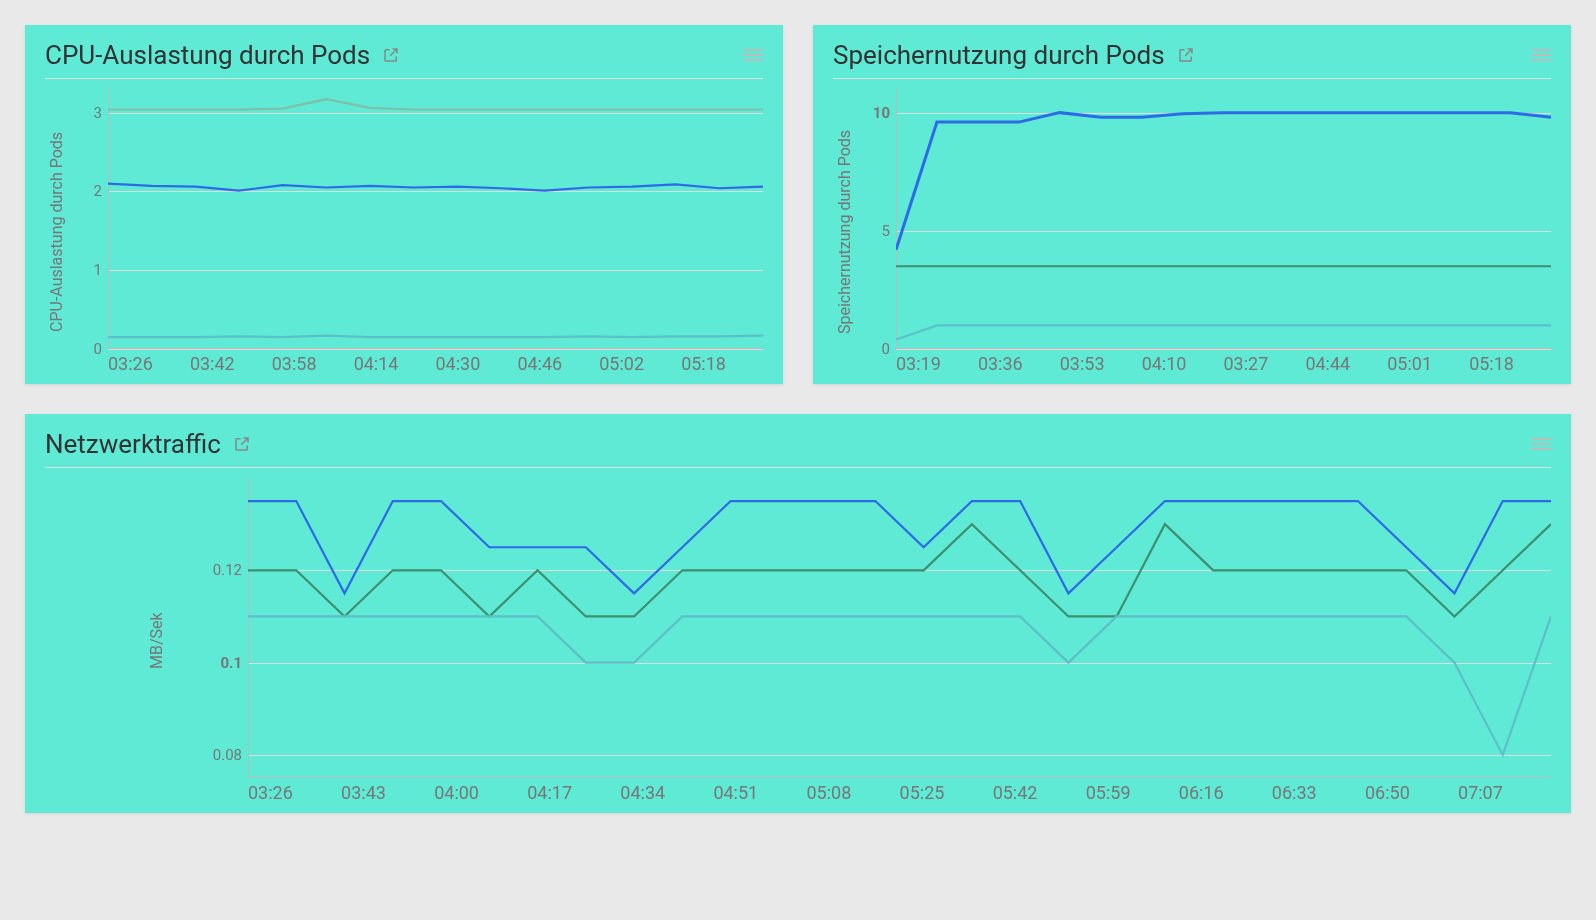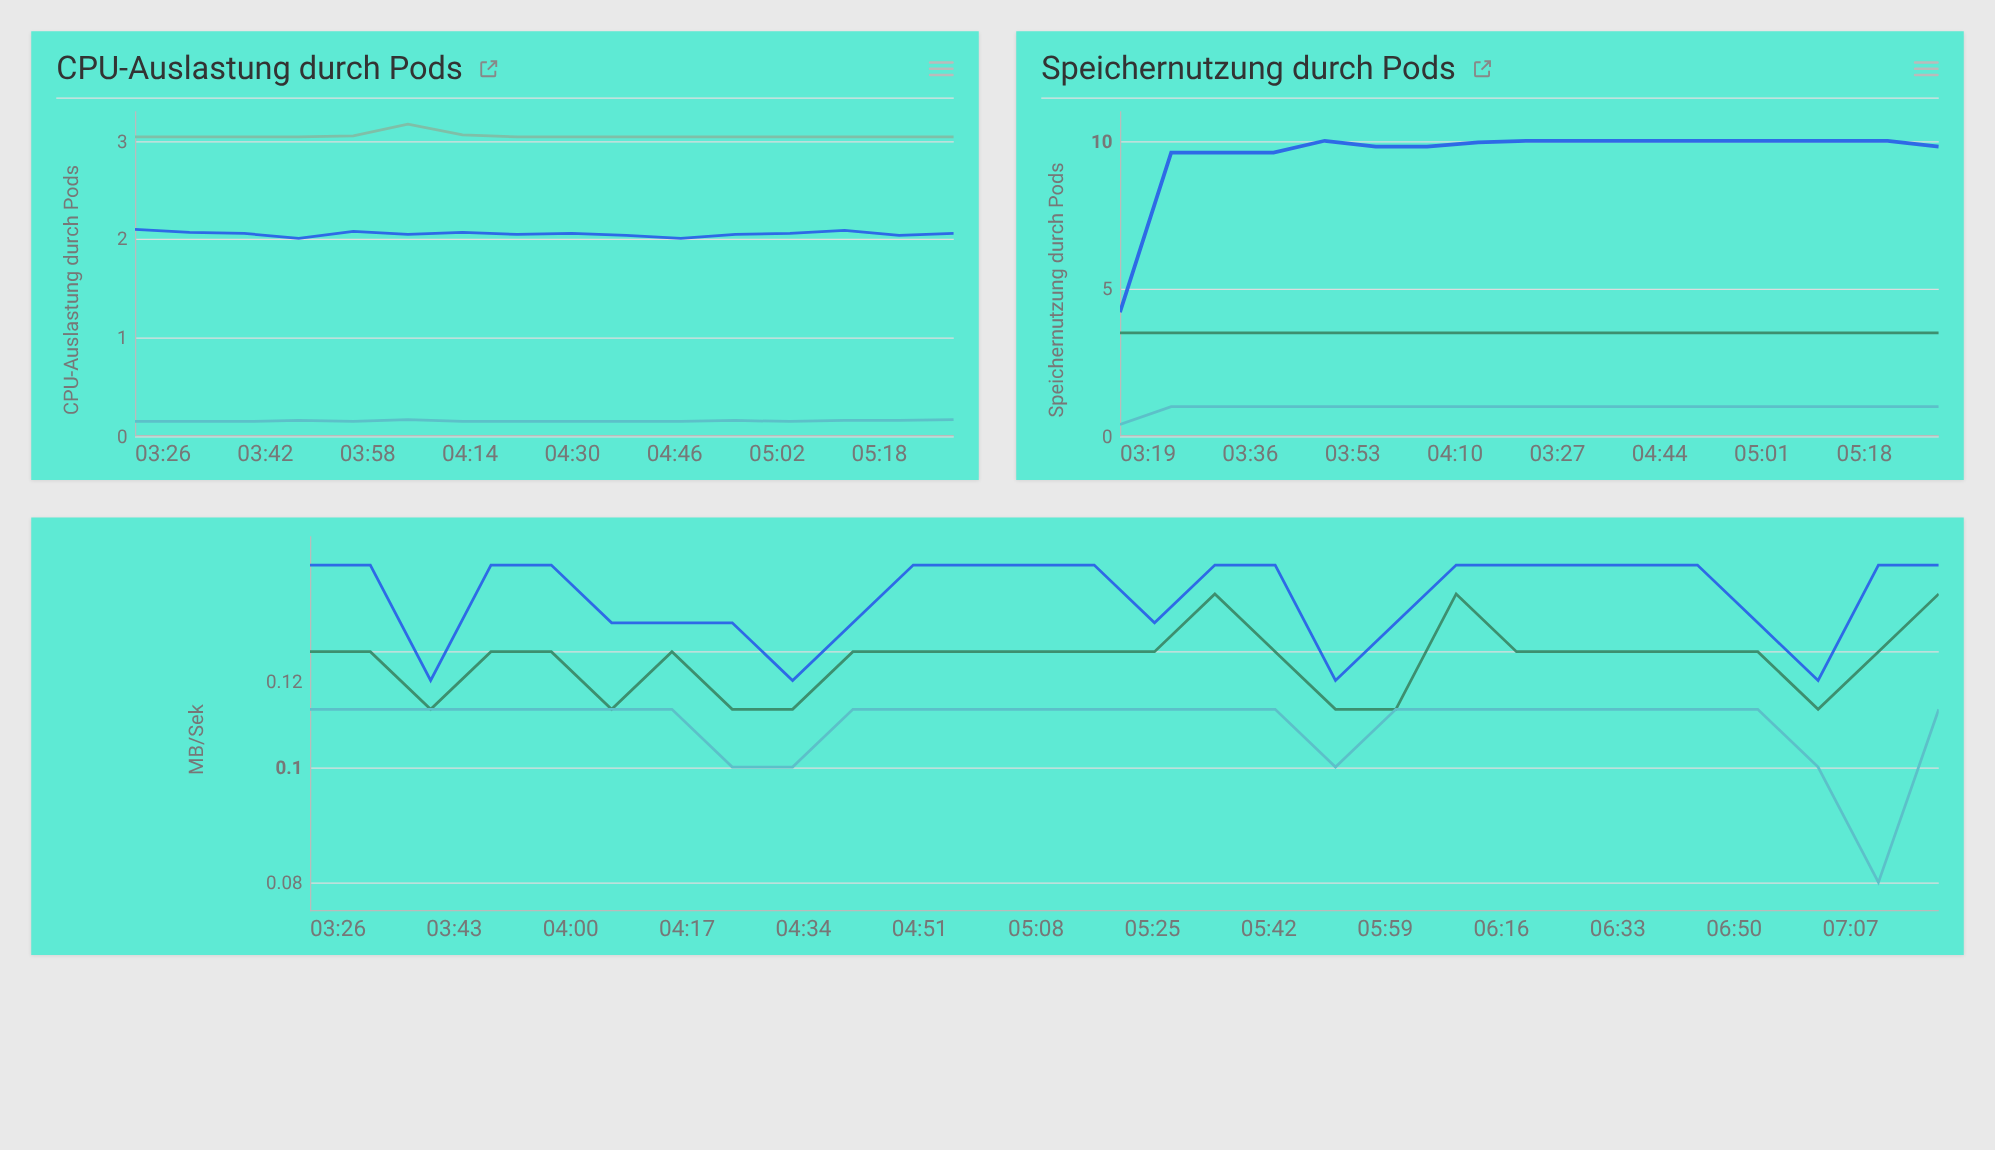--- a/index.html
+++ b/index.html
@@ -214,27 +214,40 @@
             <div class="xtick">03:27</div>
             <div class="xtick">04:44</div>
             <div class="xtick">05:01</div>
             <div class="xtick">05:18</div>
           </div>
         </div>
     </div>
   </div>
 
   <div class="card full">
+    <div class="card-header">
+      <span class="card-title">Netzwerktraffic</span>
+      <span class="ext-icon">
+        <svg width="18" height="18" viewBox="0 0 24 24" fill="none" stroke-width="2">
+            <path d="M14 4h6v6M20 4l-9 9M19 14v5a1 1 0 0 1-1 1H5a1 1 0 0 1-1-1V6a1 1 0 0 1 1-1h5"></path>
+          </svg>
+      </span>
+      <span class="menu-icon">
+          <span></span>
+          <span></span>
+          <span></span>
+        </span>
+    </div>
     <div class="chart-body">
       <div class="ylabel" style="margin-left:100px;">MB/Sek</div>
       <div class="plot">
           <div class="yticks" style="width: 80px;">
             <div class="ytick" style="top: 276.923px;">0.08</div>
             <div class="ytick" style="top: 184.615px; font-weight: bold;">0.1</div>
-            <div class="ytick" style="top: 92.3077px; margin-top: 24px;">0.12</div>
+            <div class="ytick" style="top: 92.3077px;">0.12</div>
           </div>
           <div class="plot-area" style="height: 300px; margin-left: 80px;">
             <div class="gridline" style="top: 276.923px;"></div>
             <div class="gridline" style="top: 184.615px;"></div>
             <div class="gridline" style="top: 92.3077px;"></div>
             <div class="baseline"></div>
             <div class="leftline"></div>
             <svg viewBox="0 0 1000 300" preserveAspectRatio="none" style="position: absolute; inset: 0px; width: 100%; height: 100%;">
               <polyline points="0,23.076923076923094 37.03703703703704,23.076923076923094 74.07407407407408,115.38461538461542 111.1111111111111,23.076923076923094 148.14814814814815,23.076923076923094 185.18518518518516,69.23076923076928 222.2222222222222,69.23076923076928 259.25925925925924,69.23076923076928 296.2962962962963,115.38461538461542 333.3333333333333,69.23076923076928 370.3703703703703,23.076923076923094 407.4074074074074,23.076923076923094 444.4444444444444,23.076923076923094 481.48148148148147,23.076923076923094 518.5185185185185,69.23076923076928 555.5555555555555,23.076923076923094 592.5925925925926,23.076923076923094 629.6296296296297,115.38461538461542 666.6666666666666,69.23076923076928 703.7037037037037,23.076923076923094 740.7407407407406,23.076923076923094 777.7777777777778,23.076923076923094 814.8148148148148,23.076923076923094 851.8518518518518,23.076923076923094 888.8888888888888,69.23076923076928 925.925925925926,115.38461538461542 962.9629629629629,23.076923076923094 1000,23.076923076923094" fill="none" stroke="#2e6ae6" stroke-width="2.2" vector-effect="non-scaling-stroke"></polyline>
               <polyline points="0,92.30769230769238 37.03703703703704,92.30769230769238 74.07407407407408,138.4615384615385 111.1111111111111,92.30769230769238 148.14814814814815,92.30769230769238 185.18518518518516,138.4615384615385 222.2222222222222,92.30769230769238 259.25925925925924,138.4615384615385 296.2962962962963,138.4615384615385 333.3333333333333,92.30769230769238 370.3703703703703,92.30769230769238 407.4074074074074,92.30769230769238 444.4444444444444,92.30769230769238 481.48148148148147,92.30769230769238 518.5185185185185,92.30769230769238 555.5555555555555,46.15384615384619 592.5925925925926,92.30769230769238 629.6296296296297,138.4615384615385 666.6666666666666,138.4615384615385 703.7037037037037,46.15384615384619 740.7407407407406,92.30769230769238 777.7777777777778,92.30769230769238 814.8148148148148,92.30769230769238 851.8518518518518,92.30769230769238 888.8888888888888,92.30769230769238 925.925925925926,138.4615384615385 962.9629629629629,92.30769230769238 1000,46.15384615384619" fill="none" stroke="#3d8f6f" stroke-width="2.2" vector-effect="non-scaling-stroke"></polyline>

